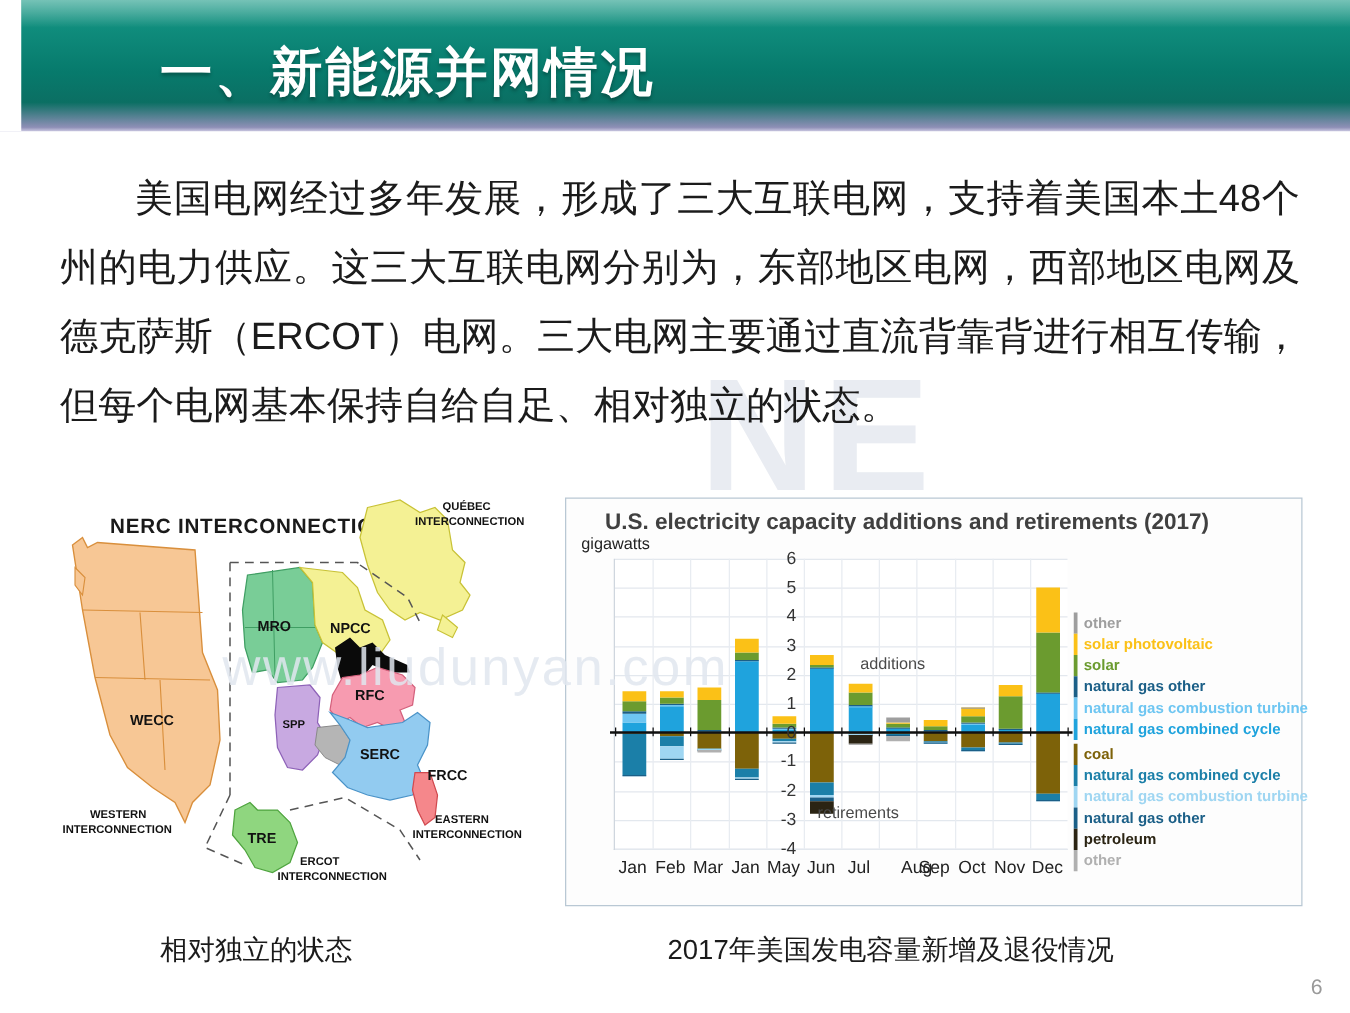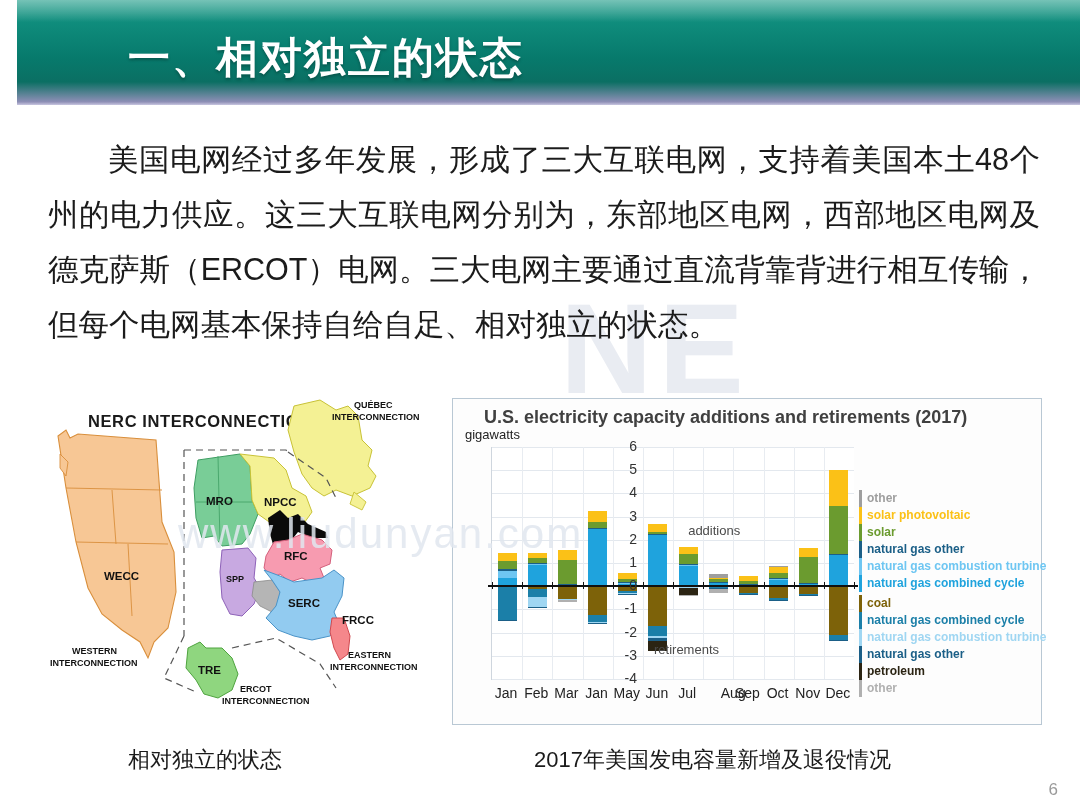--- a/index.html
+++ b/index.html
@@ -97,21 +97,21 @@
   .pagenum{
     position:absolute;right:22px;bottom:10px;font-size:17px;color:#9a9a9a;
   }
 </style>
 </head>
 <body>
 
 <div class="header-band">
   <div class="header-sheen"></div>
   <div class="header-left-strip"></div>
-  <div class="header-title">一、相对独立的状态</div>
+  <div class="header-title">一、新能源并网情况</div>
 </div>
 
 <div class="wm-ne">NE</div>
 
 <div class="para">美国电网经过多年发展，形成了三大互联电网，支持着美国本土48个州的电力供应。这三大互联电网分别为，东部地区电网，西部地区电网及德克萨斯（ERCOT）电网。三大电网主要通过直流背靠背进行相互传输，但每个电网基本保持自给自足、相对独立的状态。</div>
 
 <div class="map-panel">
   <div class="map-title">NERC INTERCONNECTIONS</div>
   <svg class="map-svg" width="404" height="330" viewBox="0 0 404 330">
 

